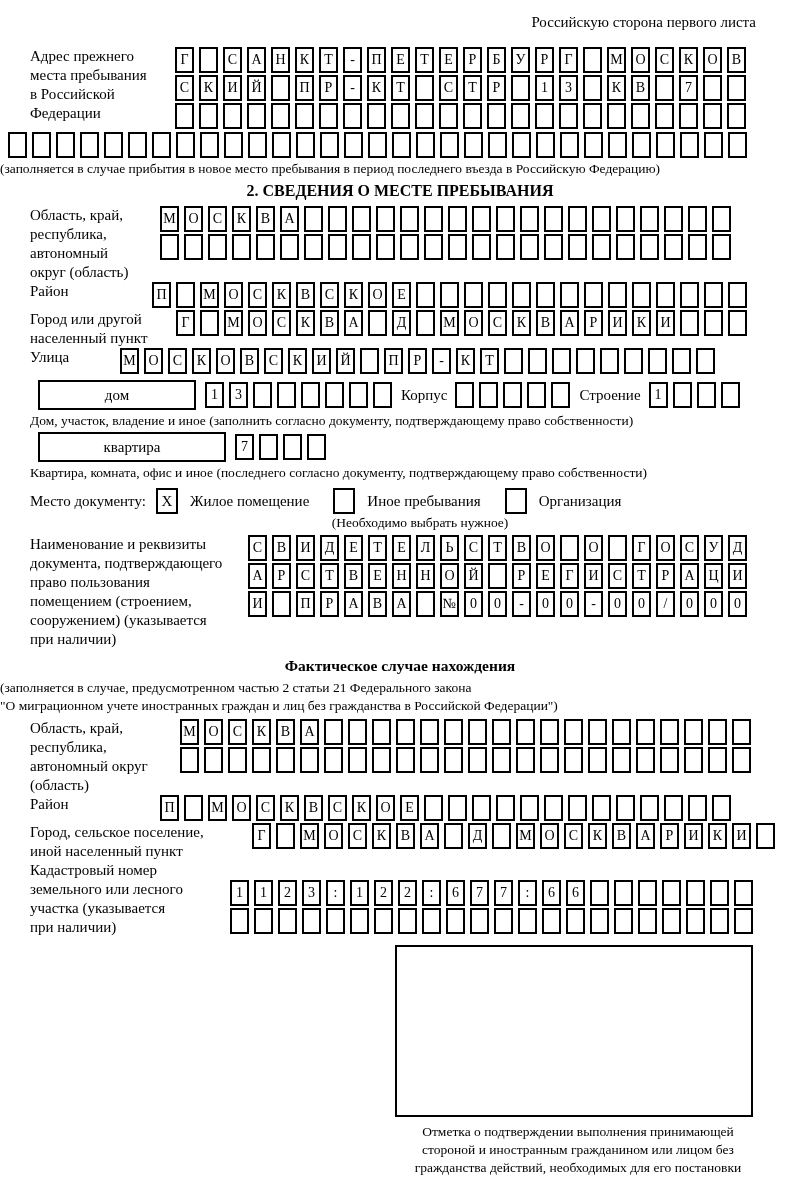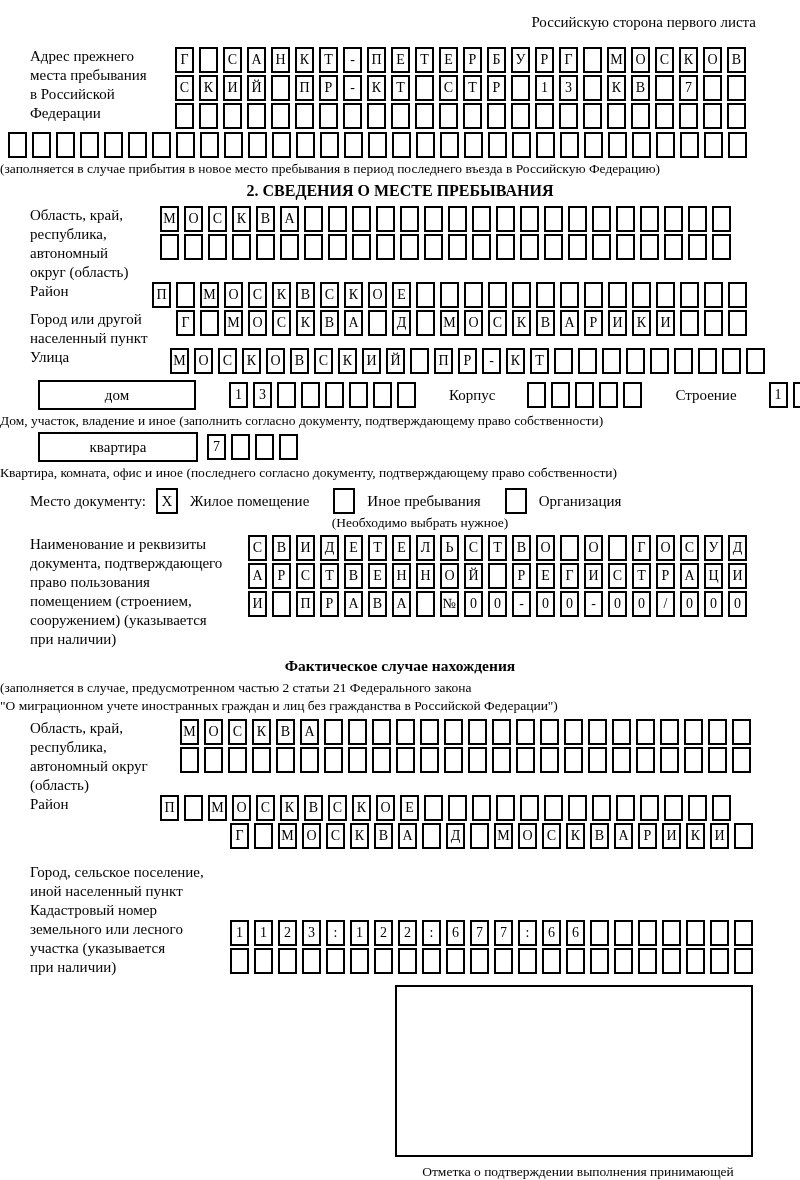--- a/index.html
+++ b/index.html
@@ -13,53 +13,53 @@
   .page { position: relative; width: 800px; height: 1180px; }
 
   .corner { margin: 14px 44px 0 0; text-align: right; font-size: 15px; }
 
   .frow { display: flex; align-items: flex-start; }
   .lbl { flex: 0 0 auto; padding-left: 30px; font-size: 15px; line-height: 19px; }
   .wA { width: 175px; } 
   .wB { width: 160px; } 
   .wC { width: 152px; } 
   .wD { width: 176px; } 
-  .wE { width: 170px; } 
+  .wE { width: 120px; } 
   .wF { width: 248px; } 
   .wG { width: 180px; } 
   .wH { width: 160px; } 
-  .wI { width: 230px; margin-top: 40px; } 
+  .wI { width: 252px; } 
   .wJ { width: 230px; } 
 
   .boxrow { display: flex; margin-bottom: 2px; }
   .box {
     flex: 0 0 auto;
     width: 19px; height: 26px;
     border: 2px solid #000;
     margin-right: 5px;
     display: flex; align-items: center; justify-content: center;
     font-size: 14px;
   }
   .fullrow { margin: 1px 0 2px 8px; }
 
   .captionC { font-size: 13.5px; line-height: 18px; }
-  .captionL { font-size: 13.5px; line-height: 18px; margin: 0 0 2px 0; }
+  .captionL { padding-left: 30px; font-size: 13.5px; line-height: 18px; margin: 0 0 2px 0; }
   .h-main { text-align: center; font-weight: bold; font-size: 16px; margin: 4px 0 6px; }
   .h-sub  { text-align: center; font-weight: bold; font-size: 15.5px; margin: 8px 0 4px; }
 
   .inline-row { display: flex; align-items: center; }
-  .house-row { margin: 4px 0 2px 38px; gap: 24px; }
+  .house-row { margin: 4px 0 2px 38px; }
   .apt-row   { margin: 2px 0 2px 38px; }
   .bigbox {
     flex: 0 0 auto; height: 30px; border: 2px solid #000;
     display: flex; align-items: center; justify-content: center;
     font-size: 15px; margin-right: 9px;
   }
   .bigbox.house { width: 158px; }
-  .bigbox.apt   { width: 160px; }
+  .bigbox.apt   { width: 188px; }
   .inl { font-size: 15px; margin: 0 8px 0 4px; white-space: nowrap; }
 
   .stay-row { margin: 6px 0 1px 30px; font-size: 15px; }
   .cbox {
     flex: 0 0 auto; width: 22px; height: 26px; border: 2px solid #000;
     display: flex; align-items: center; justify-content: center;
     font-size: 15px; margin-left: 10px;
   }
   .copt { margin: 0 14px 0 12px; white-space: nowrap; }
   .note { width: 500px; margin-left: 170px; text-align: center; font-size: 13.5px; margin-top: 1px; }

